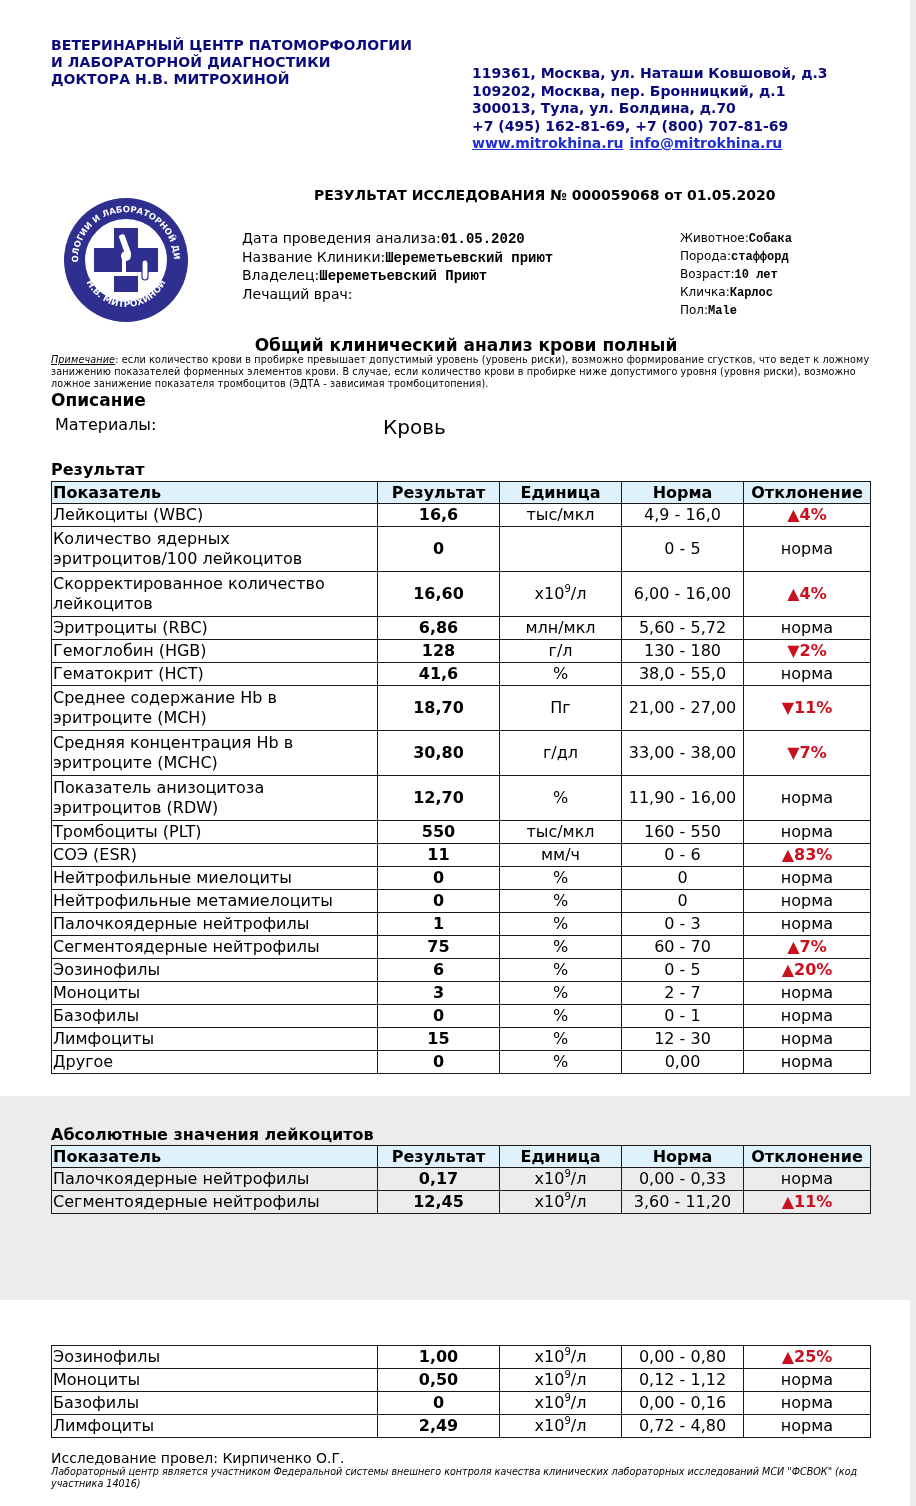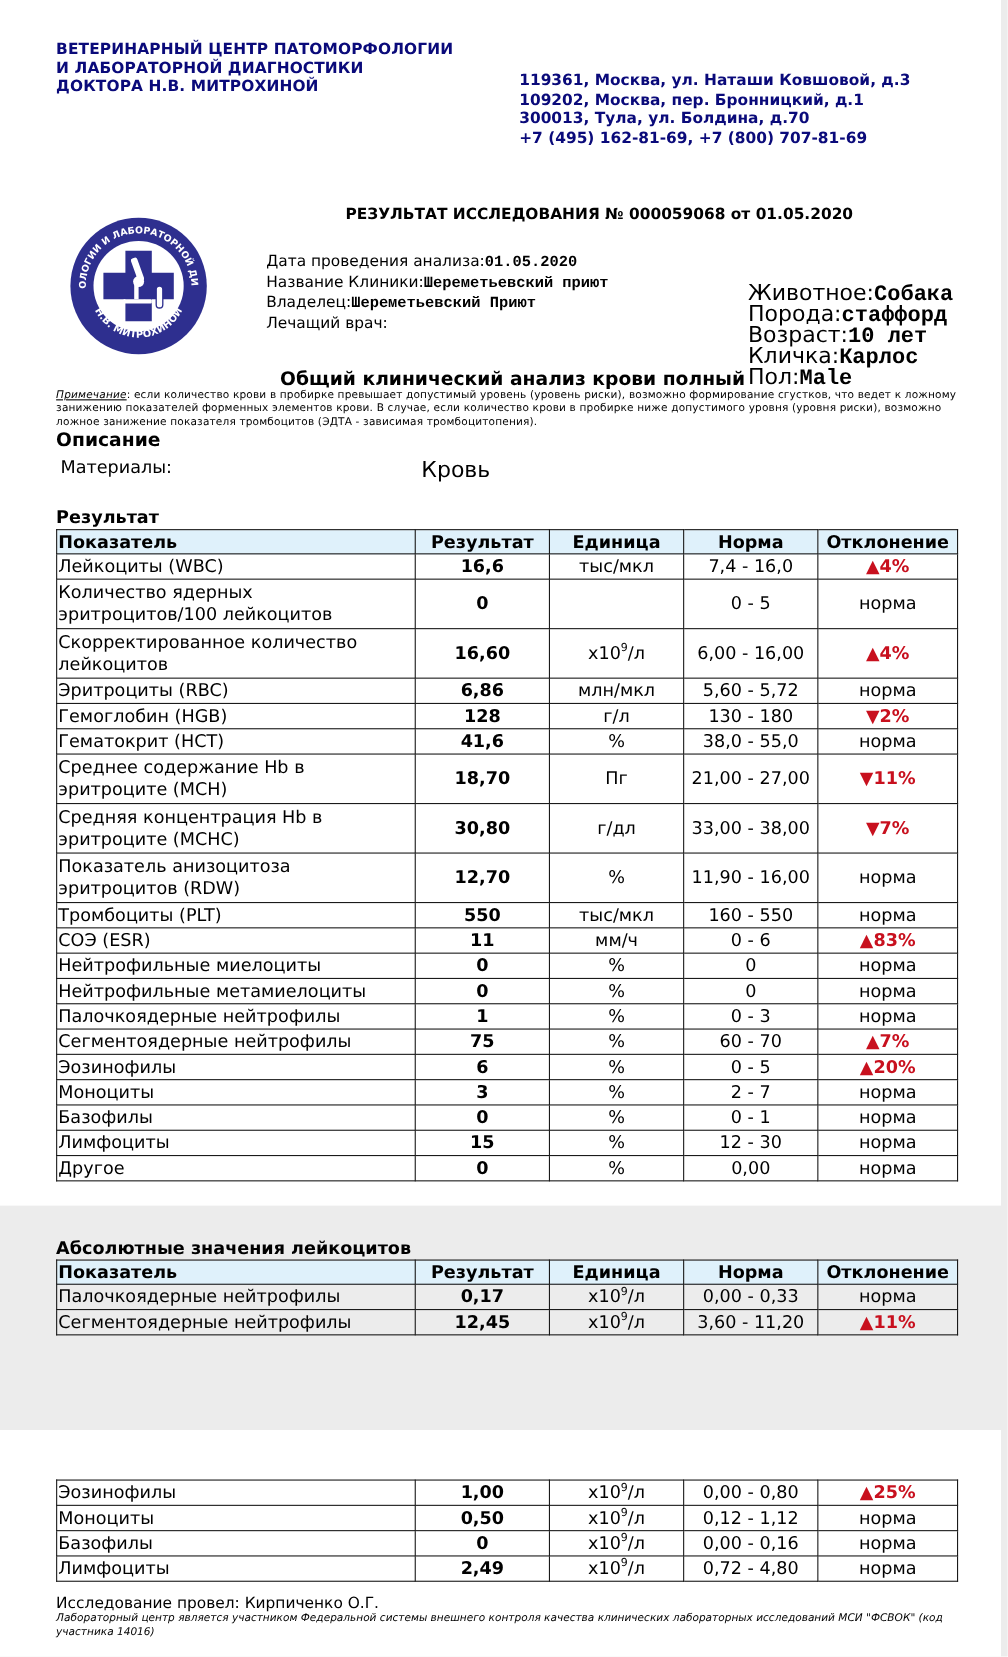--- a/index.html
+++ b/index.html
@@ -15,21 +15,21 @@
   
   .org { position: absolute; left: 51px; top: 37px; font-weight: bold; font-size: 14px; line-height: 17px; color: #0a0a7a; letter-spacing: 0.1px; }
   .addr { position: absolute; left: 472px; top: 37px; font-weight: bold; font-size: 14px; line-height: 17.5px; color: #0a0a7a; margin-top: 28px; }
   .addr a { color: #1f2fd6; text-decoration: underline; margin-right: 6px; }
 
   .logo { position: absolute; left: 62px; top: 196px; width: 128px; height: 128px; }
 
   .report-title { position: absolute; left: 314px; top: 187px; font-size: 14px; font-weight: bold; }
 
   .meta-left { position: absolute; left: 242px; top: 230px; font-size: 14px; line-height: 17.5px; }
-  .meta-right { position: absolute; left: 680px; top: 230px; font-size: 20px; line-height: 17px; margin-top: 28px; }
+  .meta-right { position: absolute; left: 680px; top: 230px; font-size: 12px; line-height: 17px; }
   .meta-row b { font-weight: bold; font-family: Liberation Mono, monospace; }
 
   .analysis-title { position: absolute; left: 0; width: 916px; text-align: center; top: 335px; font-size: 17px; font-weight: bold; padding-left: 16px; }
   .note { position: absolute; left: 51px; top: 354px; width: 820px; font-size: 9.6px; line-height: 12px; letter-spacing: 0.15px; }
   .note .note-label { font-style: italic; text-decoration: underline; }
 
   .desc-title { position: absolute; left: 51px; top: 390px; font-size: 17px; font-weight: bold; }
   .mat-label { position: absolute; left: 55px; top: 415px; font-size: 16px; }
   .mat-value { position: absolute; left: 383px; top: 415px; font-size: 20px; }
 
@@ -65,20 +65,21 @@
       <div>ВЕТЕРИНАРНЫЙ ЦЕНТР ПАТОМОРФОЛОГИИ</div>
       <div>И ЛАБОРАТОРНОЙ ДИАГНОСТИКИ</div>
       <div>ДОКТОРА Н.В. МИТРОХИНОЙ</div>
     </div>
 
     <div class="addr">
       <div>119361, Москва, ул. Наташи Ковшовой, д.3</div>
       <div>109202, Москва, пер. Бронницкий, д.1</div>
       <div>300013, Тула, ул. Болдина, д.70</div>
       <div>+7 (495) 162-81-69, +7 (800) 707-81-69</div>
+      <div><a>www.mitrokhina.ru</a><a>info@mitrokhina.ru</a></div>
     </div>
 
     <svg class="logo" viewBox="0 0 128 128">
       <defs>
         <path id="ringTop" d="M 16 64 A 48 48 0 0 1 112 64"></path>
         <path id="ringBot" d="M 22 80 A 44 44 0 0 0 106 80"></path>
       </defs>
       <circle cx="64" cy="64" r="62" fill="#2e2f8f"></circle>
       <circle cx="64" cy="64" r="41" fill="#ffffff"></circle>
       <text font-family="DejaVu Sans, sans-serif" font-size="8.5" font-weight="bold" fill="#ffffff">
@@ -137,21 +138,21 @@
         <th>Единица</th>
         <th>Норма</th>
         <th>Отклонение</th>
       </tr>
         </thead>
       <tbody>
           <tr class="r1">
             <td class="c-name">Лейкоциты (WBC)</td>
             <td class="c-res">16,6</td>
             <td class="c-unit">тыс/мкл</td>
-            <td class="c-norm">7,4 - 16,0</td>
+            <td class="c-norm">4,9 - 16,0</td>
             <td class="c-dev"><span class="dev-up">▲4%</span></td>
           </tr>
           <tr class="r2">
             <td class="c-name">Количество ядерных эритроцитов/100 лейкоцитов</td>
             <td class="c-res">0</td>
             <td class="c-unit"></td>
             <td class="c-norm">0 - 5</td>
             <td class="c-dev"><span>норма</span></td>
           </tr>
           <tr class="r2">

